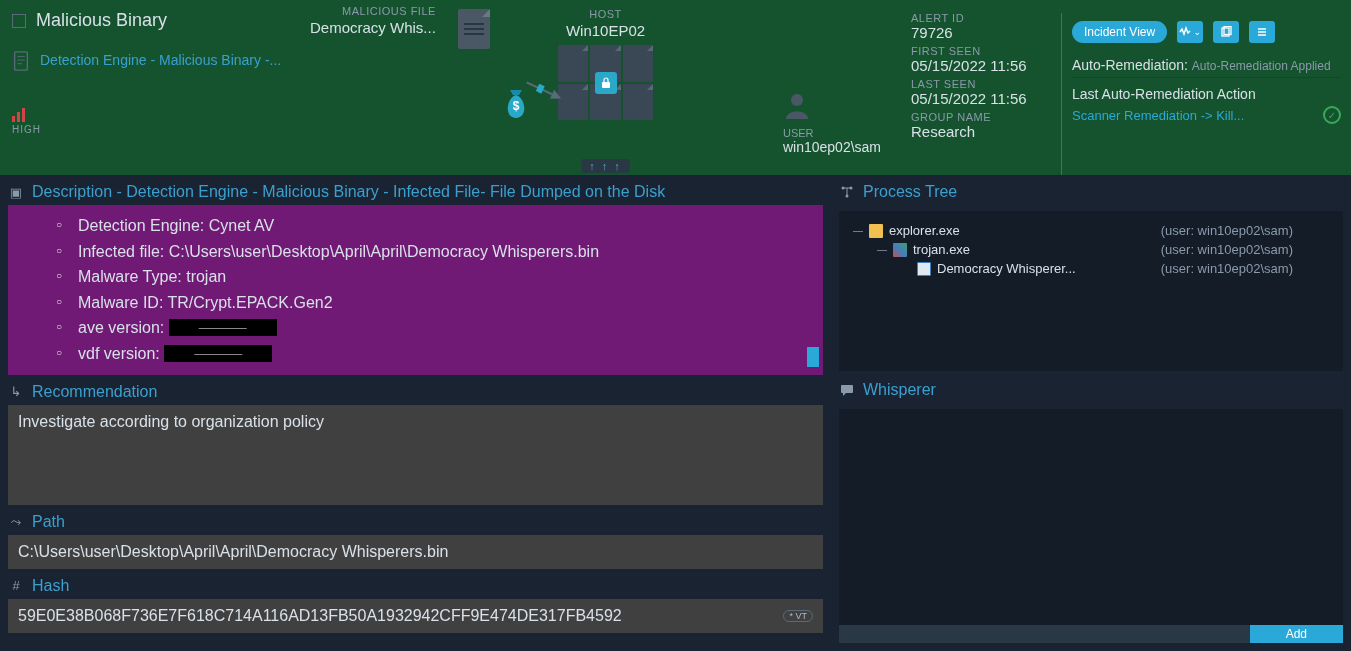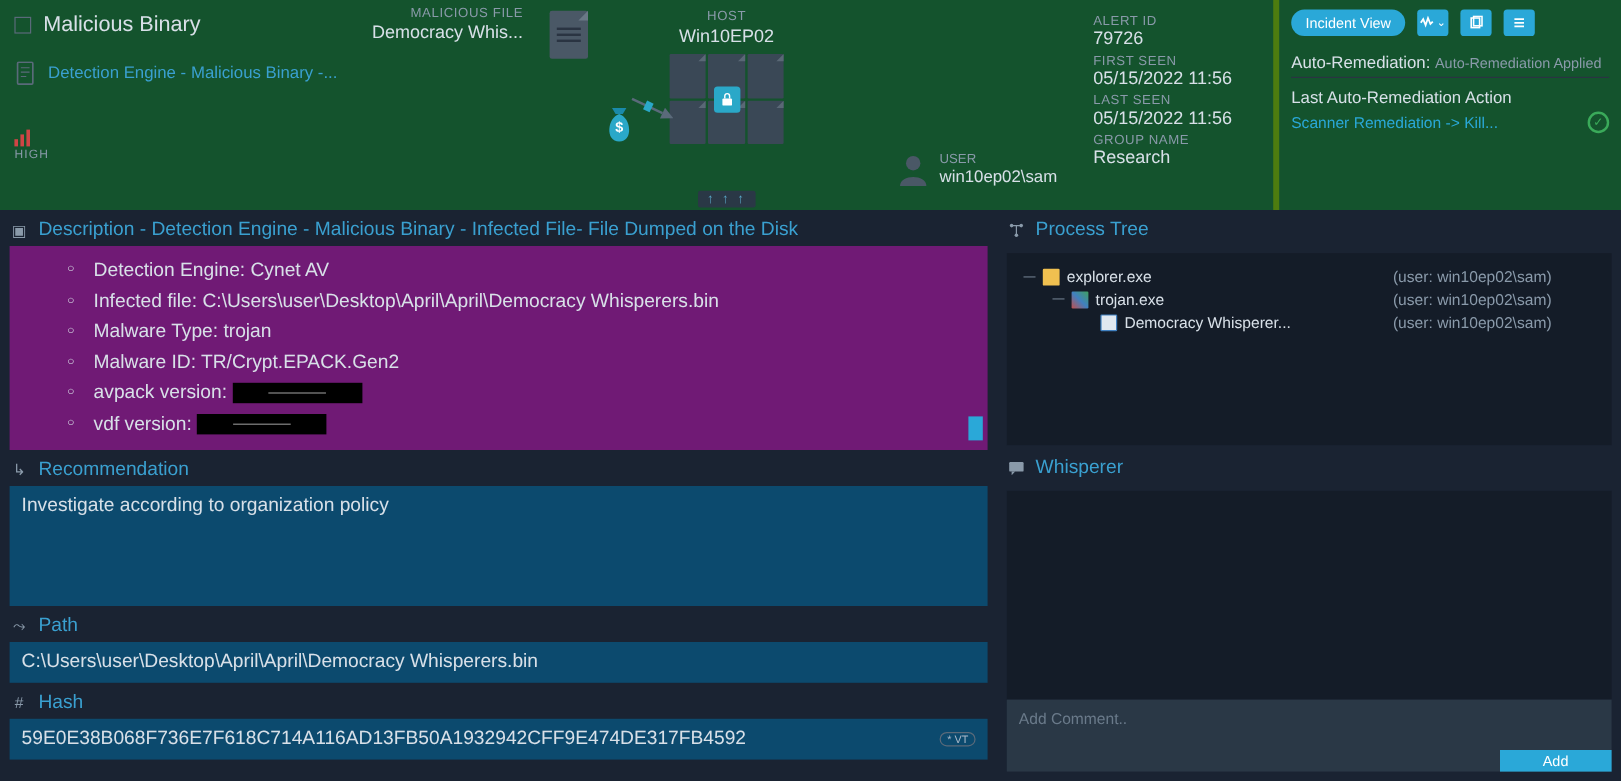--- a/index.html
+++ b/index.html
@@ -32,32 +32,32 @@
 .host-group { text-align: center; position: relative; }
 .host-label { font-size: 11px; color: #8a9aaa; letter-spacing: 0.5px; }
 .host-name { font-size: 15px; color: #d8e0e8; margin-top: 2px; }
 .chain-box { margin-top: 6px; width: 96px; height: 75px; position: relative; display: grid; grid-template-columns: repeat(3,1fr); grid-template-rows: repeat(2,1fr); gap: 2px; }
 .chain-doc { background: #3a4856; border-radius: 1px; position: relative; }
 .chain-doc::before { content:""; position:absolute; top:0; right:0; border-style:solid; border-width:0 0 6px 6px; border-color: transparent transparent #5a6876 transparent;}
 .lock-overlay { position: absolute; top: 50%; left: 50%; transform: translate(-50%, -50%); width: 22px; height: 22px; background: #2aa8c8; border-radius: 3px; display: flex; align-items: center; justify-content: center; }
 .money-bag { position: absolute; left: -58px; bottom: 0; width: 32px; height: 36px; }
 .arrow-sm { position: absolute; left: -35px; top: 35px; transform: rotate(25deg); }
 
-.user-group { position: absolute; right: 30px; bottom: 20px; display: flex; gap: 8px; }
+.user-group { position: absolute; right: 30px; bottom: 20px; display: flex; gap: 8px; flex-direction: column; }
 .user-icon { width: 28px; height: 28px; }
 .user-labels .l1 { font-size: 11px; color: #8a9aaa; }
 .user-labels .l2 { font-size: 14px; color: #d8e0e8; }
 
 .collapse-arrows { position: absolute; bottom: 2px; left: 50%; transform: translateX(-50%); color: #5aa8c8; font-size: 11px; letter-spacing: 2px; background: #2a3846; padding: 1px 8px; border-radius: 2px; cursor: pointer;}
 
 .meta-section { width: 150px; padding: 10px 0; }
 .meta-label { font-size: 11px; color: #8a9aaa; letter-spacing: 0.5px; margin-top: 2px;}
 .meta-value { font-size: 15px; color: #d8e0e8; margin-bottom: 4px; }
 
-.actions-section { width: 290px; padding: 8px 10px; border-left: 5px solid #4d7c0f; }
+.actions-section { width: 290px; padding: 8px 10px; border-left: 1px solid #4d7c0f; margin-top: 13px; }
 .action-top { display: flex; gap: 6px; align-items: center; margin-bottom: 10px;}
 .incident-btn { background: #2aa8d8; color: #fff; font-size: 12px; padding: 4px 12px; border-radius: 14px; cursor: pointer; }
 .sq-btn { width: 26px; height: 22px; background: #2aa8d8; border-radius: 3px; display:flex; align-items:center; justify-content:center; cursor:pointer; margin-left: 4px;}
 .sq-btn:first-of-type { margin-left: auto;}
 .sq-btn.dd::after { content:"⌄"; color:#fff; font-size:9px; margin-left:2px;}
 .auto-rem-row { font-size: 14px; color: #d8e0e8; padding: 4px 0; border-bottom: 1px solid #2a3442;}
 .auto-rem-row span { font-size: 12px; color: #8a9aaa; }
 .last-action { font-size: 14px; color: #d8e0e8; padding: 8px 0 4px; }
 .action-link-row { display: flex; align-items: center; justify-content: space-between;}
 .action-link { color: #2aa8d8; font-size: 13px; }
@@ -70,21 +70,21 @@
 
 .section-header { display: flex; align-items: center; gap: 8px; padding: 4px 0; }
 .section-header .ico { width: 16px; height: 16px; display:flex; align-items:center; justify-content:center; color:#8a9aaa;}
 .section-title { color: #3aa0d0; font-size: 16px; }
 .desc-block { background: #701a75; padding: 8px 12px 8px 40px; margin-bottom: 4px; }
 .desc-block ul { list-style: none; padding-left: 30px; }
 .desc-block li { position: relative; color: #d8e0e8; font-size: 16px; line-height: 1.6; }
 .desc-block li::before { content: "○"; position: absolute; left: -22px; color: #d8e0e8; font-size: 10px; top: 4px;}
 .redact { background: #000; color: transparent; text-decoration: line-through; text-decoration-color: #888; padding: 0 30px;}
 
-.rec-block, .path-block, .hash-block { background: #0c4a6e; padding: 8px 10px; margin-bottom: 4px; font-size: 16px; color: #d8e0e8; }
+.rec-block, .path-block, .hash-block { background: #404040; padding: 8px 10px; margin-bottom: 4px; font-size: 16px; color: #d8e0e8; }
 .rec-block { min-height: 100px; }
 .hash-block { display: flex; align-items: center; justify-content: space-between; }
 .vt-badge { border: 1px solid #5a6a7a; border-radius: 9px; padding: 0 5px; font-size: 9px; color: #aab8c8; cursor:pointer;}
 
 .tag-indicator { float: right; width: 12px; height: 20px; background: #2aa8d8; margin-top: -20px; margin-right: -8px;}
 
 
 .proc-tree { background: #141c28; padding: 10px; min-height: 160px;}
 .proc-row { display: flex; align-items: center; gap: 6px; padding: 2px 0; font-size: 13px;}
 .proc-row.l1 { padding-left: 4px;}
@@ -239,21 +239,21 @@
     <div class="section-header">
       <div class="ico">▣</div>
       <div class="section-title">Description - Detection Engine - Malicious Binary - Infected File- File Dumped on the Disk</div>
     </div>
     <div class="desc-block">
       <ul>
         <li>Detection Engine: Cynet AV</li>
         <li>Infected file: C:\Users\user\Desktop\April\April\Democracy Whisperers.bin</li>
         <li>Malware Type: trojan</li>
         <li>Malware ID: TR/Crypt.EPACK.Gen2</li>
-        <li><span>avpack version:</span> <span class="redact">xxxxxx</span></li>
+        <li><span>ave version:</span> <span class="redact">xxxxxx</span></li>
         <li><span>vdf version:</span> <span class="redact">xxxxxx</span></li>
       </ul>
       <div class="tag-indicator"></div>
     </div>
 
     <div class="section-header">
       <div class="ico">↳</div>
       <div class="section-title">Recommendation</div>
     </div>
     <div class="rec-block">Investigate according to organization policy</div>
@@ -313,18 +313,17 @@
           <svg width="14" height="14" viewBox="0 0 14 14">
             <rect x="1" y="2" width="12" height="8" rx="1" fill="#8a9aaa"></rect>
             <polygon points="3,10 3,13 6,10" fill="#8a9aaa"></polygon>
           </svg>
         </div>
       <div class="section-title">Whisperer</div>
     </div>
     <div class="comments-section">
       <div class="comments-body"></div>
       <div class="comment-input-wrap">
-        <textarea class="comment-input" placeholder="Add Comment.." style=""></textarea>
         <button class="add-btn">Add</button>
       </div>
     </div>
   </div>
 </div>
 
 </body></html>

